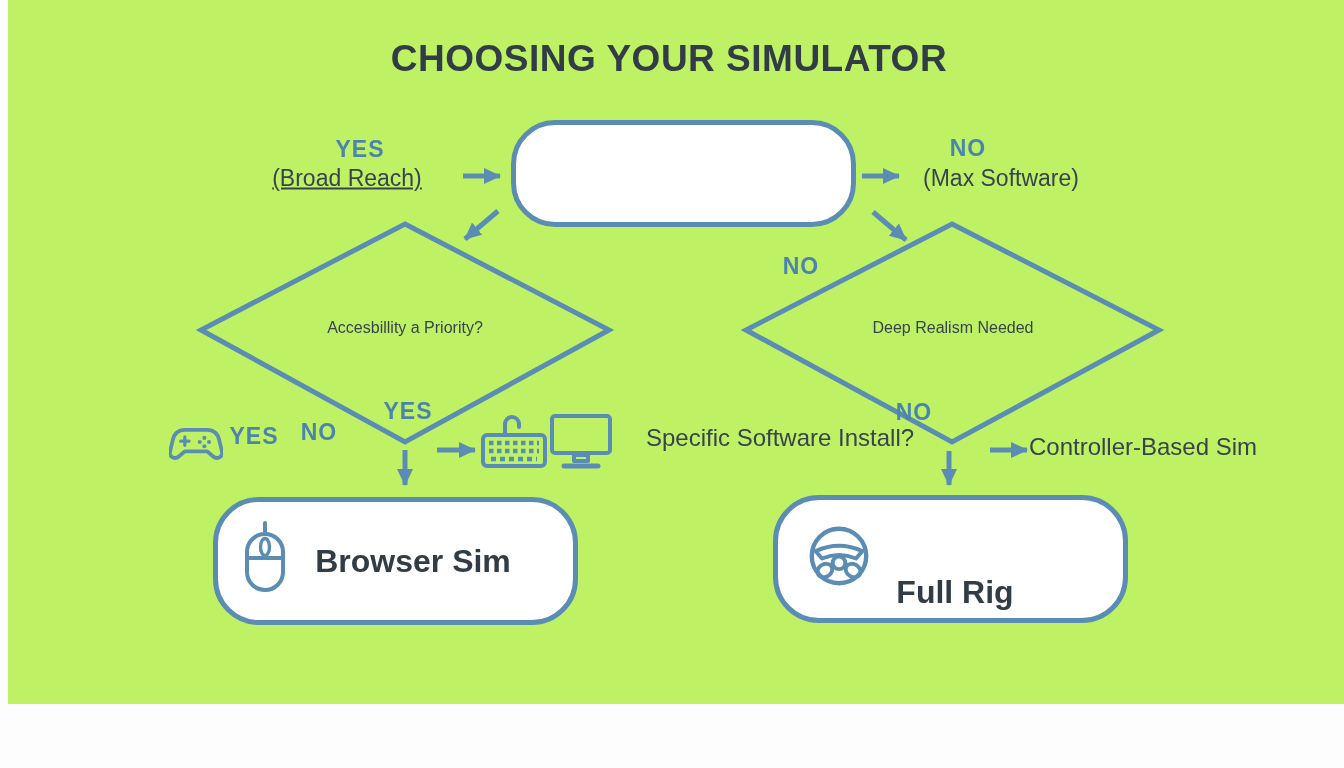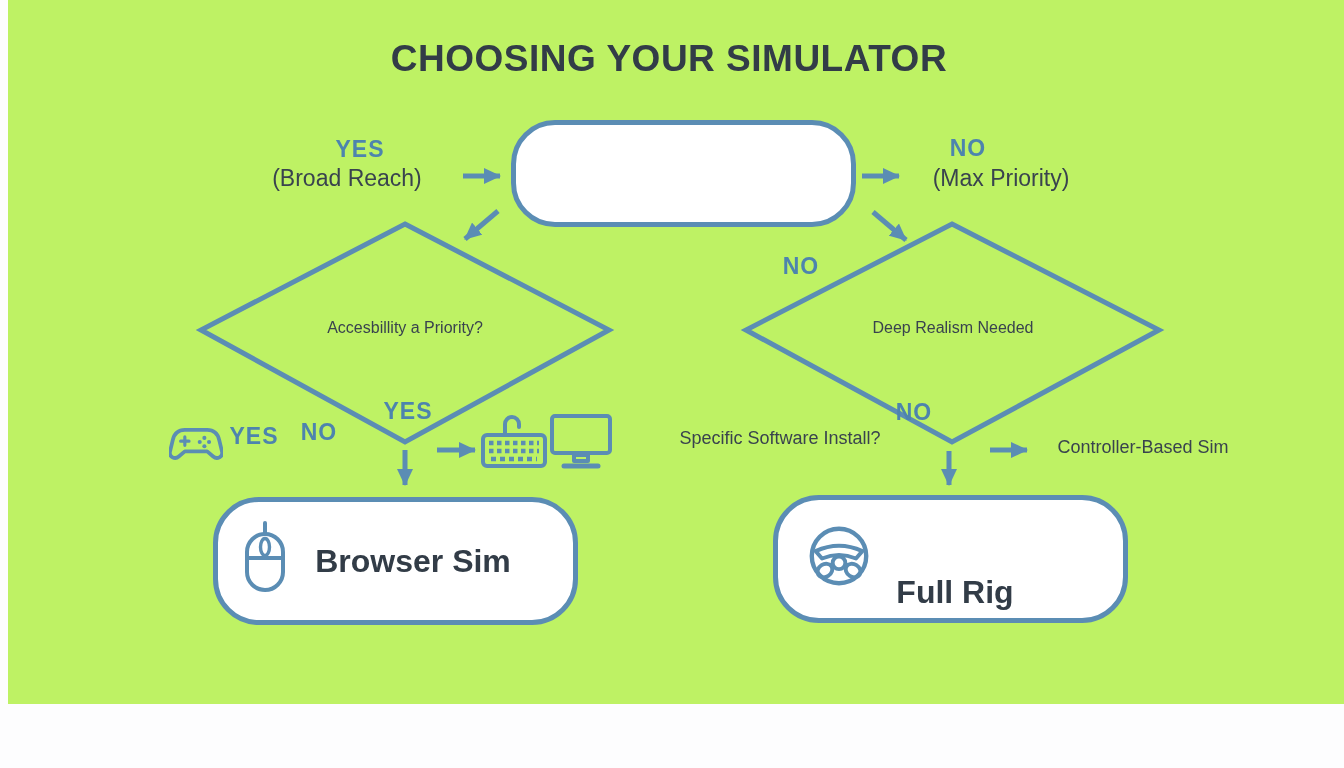--- a/index.html
+++ b/index.html
@@ -10,21 +10,21 @@
   }
   *{box-sizing:border-box;margin:0;padding:0}
   body{background:#fdfdfe;font-family:"Liberation Sans","DejaVu Sans",sans-serif;}
   .stage{position:relative;width:1344px;height:704px;background:#bef264;overflow:hidden;margin-left:8px;}
   .layer{position:absolute;left:0;top:0;width:1344px;height:768px;}
   .pos{position:absolute;transform:translate(-50%,-50%);white-space:nowrap;}
   .title{font-size:37px;font-weight:700;letter-spacing:.5px;color:var(--node-dark);}
   .blue-label{font-size:23px;font-weight:700;letter-spacing:1px;color:var(--label-blue);}
   .note{font-size:23px;color:var(--text-dark);}
   .question{font-size:16px;font-weight:400;color:var(--text-dark);}
-  .side-text{font-size:18px;color:var(--text-dark);}
+  .side-text{font-size:24px;color:var(--text-dark);}
   .node{position:absolute;border:5px solid var(--accent);background:#fff;}
   .node.root{left:503px;top:120px;width:345px;height:107px;border-radius:44px;}
   .node.result-left{left:205px;top:497px;width:365px;height:128px;border-radius:46px;}
   .node.result-right{left:765px;top:495px;width:355px;height:128px;border-radius:46px;}
   .node-label{font-size:31px;font-weight:700;color:var(--node-dark);}
   .result-label{font-size:32px;font-weight:700;color:var(--node-dark);}
   .icon{position:absolute;}
   .st{stroke:var(--accent);fill:none;stroke-width:4;stroke-linecap:round;stroke-linejoin:round;}
   .fl{fill:var(--accent);stroke:none;}
   .edge{stroke:var(--accent);stroke-width:5;fill:none;}
@@ -53,23 +53,23 @@
     <line class="edge" x1="429" y1="450" x2="467" y2="450" marker-end="url(#arrowhead)"></line>
     <line class="edge" x1="941" y1="451" x2="941" y2="485" marker-end="url(#arrowhead)"></line>
     <line class="edge" x1="982" y1="450" x2="1019" y2="450" marker-end="url(#arrowhead)"></line>
   </svg>
 
   <div class="pos title" style="left:661px;top:59px;">CHOOSING YOUR SIMULATOR</div>
 
   <div class="node root"></div>
 
   <div class="pos blue-label" style="left:352px;top:149px;">YES</div>
-  <div class="pos note" style="left:339px;top:178px;">(Broad Reach)</div>
+  <div class="pos note" style="left:339px;top:178px;text-decoration:underline;">(Broad Reach)</div>
   <div class="pos blue-label" style="left:960px;top:148px;">NO</div>
-  <div class="pos note" style="left:993px;top:178px;">(Max Priority)</div>
+  <div class="pos note" style="left:993px;top:178px;">(Max Software)</div>
 
   <div class="pos question" style="left:397px;top:328px;">Accesbillity a Priority?</div>
   <div class="pos question" style="left:945px;top:328px;">Deep Realism Needed</div>
 
   <div class="pos blue-label" style="left:793px;top:266px;">NO</div>
   <div class="pos blue-label" style="left:400px;top:411px;">YES</div>
   <div class="pos blue-label" style="left:906px;top:412px;">NO</div>
   <div class="pos blue-label" style="left:246px;top:436px;">YES</div>
   <div class="pos blue-label" style="left:311px;top:432px;">NO</div>
 

